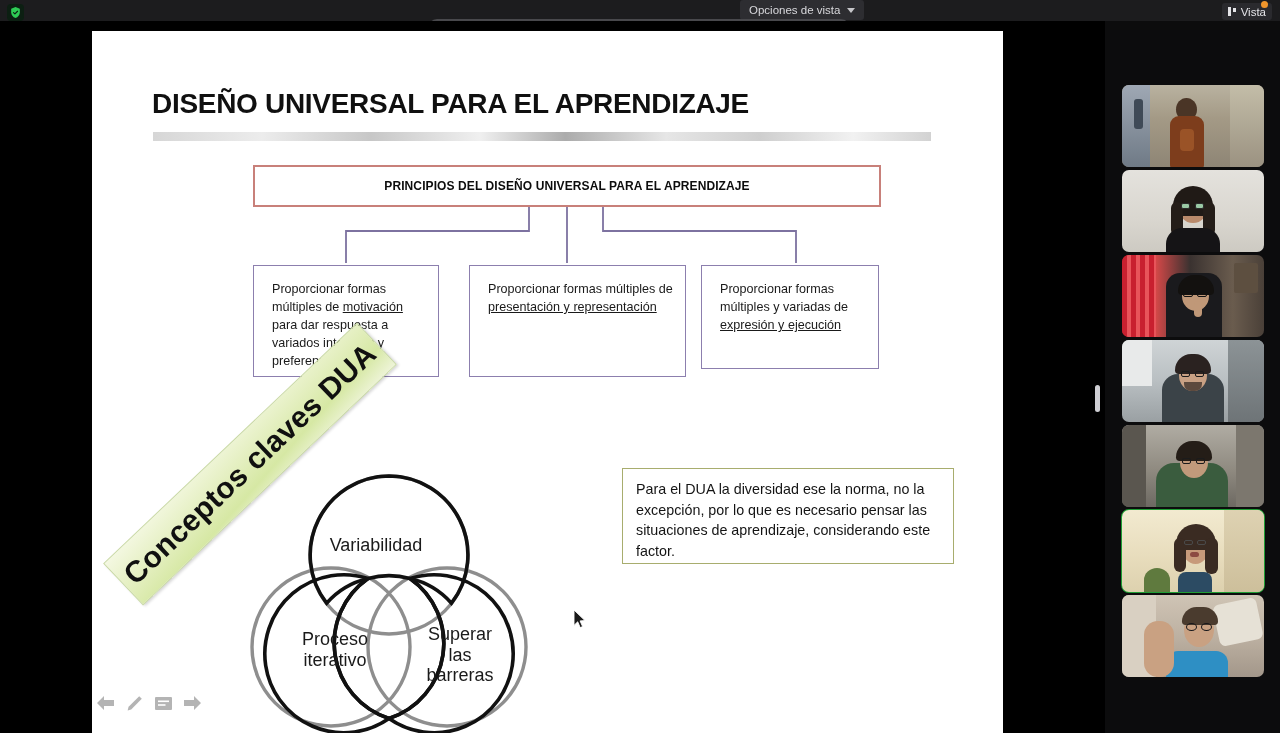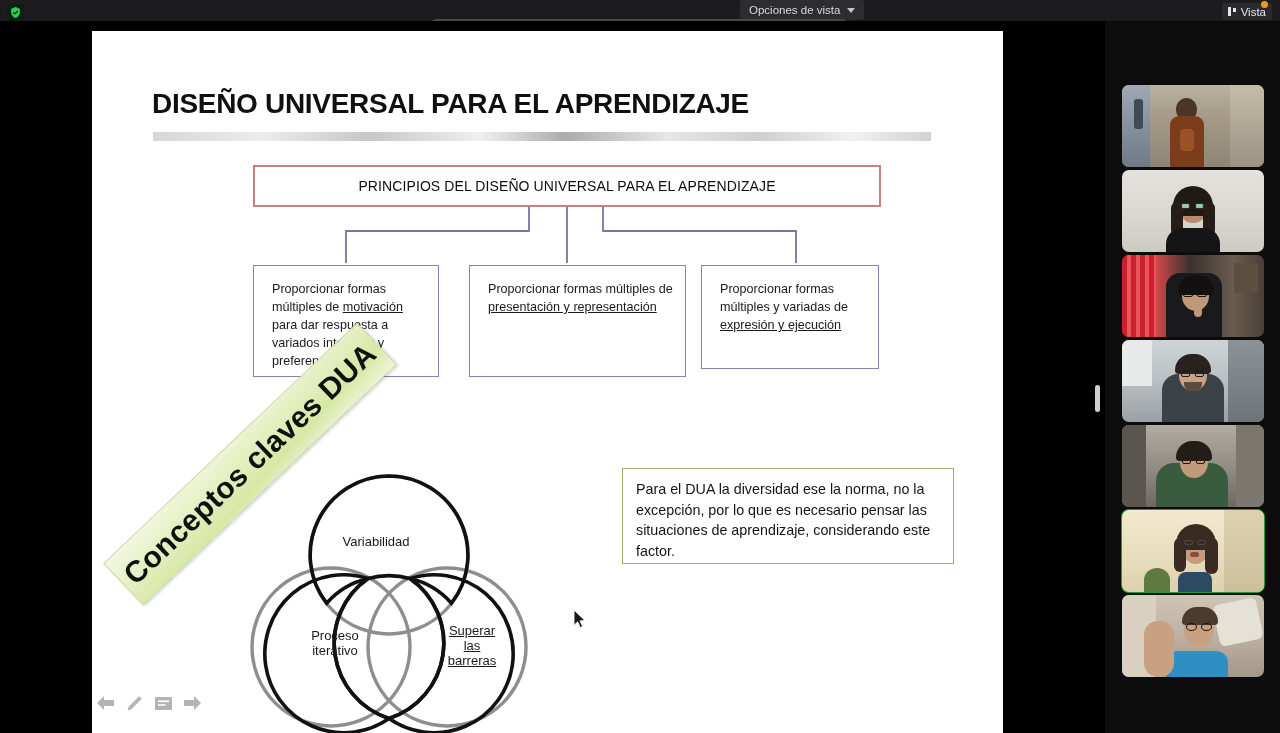--- a/index.html
+++ b/index.html
@@ -82,21 +82,21 @@
     opacity: .85;
   }
 
   
   .hdr-box {
     position: absolute; left: 161px; top: 134px; width: 628px; height: 42px;
     border: 2px solid #c8807a; background: #fff;
     display: flex; align-items: center; justify-content: center;
   }
   .hdr-box span {
-    font-size: 14px; font-weight: 400; color: #0d0d0d; letter-spacing: .1px;
+    font-size: 12px; font-weight: 700; color: #0d0d0d; letter-spacing: .1px;
     white-space: nowrap;
   }
 
   
   .conn { position: absolute; pointer-events: none; }
   .conn svg { display: block; }
 
   
   .pbox {
     position: absolute; background: #fff; border: 1.6px solid #8c7fae;
@@ -125,26 +125,26 @@
   }
   .banner span {
     font-size: 30px; font-weight: 700; color: #101010; letter-spacing: .3px;
     white-space: nowrap;
   }
 
   
   .venn { position: absolute; left: 155px; top: 440px; width: 285px; height: 262px; }
   .venn svg { display: block; }
   .venn-lbl {
-    position: absolute; font-size: 13px; color: #1a1a1a; text-align: center;
+    position: absolute; font-size: 18px; color: #1a1a1a; text-align: center;
     line-height: 1.14; white-space: pre-line; font-family: "Liberation Sans", sans-serif;
   }
   #venn-lbl-0 { left: 44px;  top: 64px;  width: 170px; }
   #venn-lbl-1 { left: 18px;   top: 158px; width: 140px; }
-  #venn-lbl-2 { left: 160px; top: 153px; width: 130px; text-decoration: underline; }
+  #venn-lbl-2 { left: 148px; top: 153px; width: 130px; }
 
   
   .note-box {
     position: absolute; left: 530px; top: 437px; width: 332px; height: 96px;
     border: 1.8px solid #a8ad6e; background: #fff; padding: 10px 13px 8px 13px;
   }
   .note-box p { font-size: 14.3px; line-height: 1.45; color: #141414; }
 
   
   .slide-toolbar {

